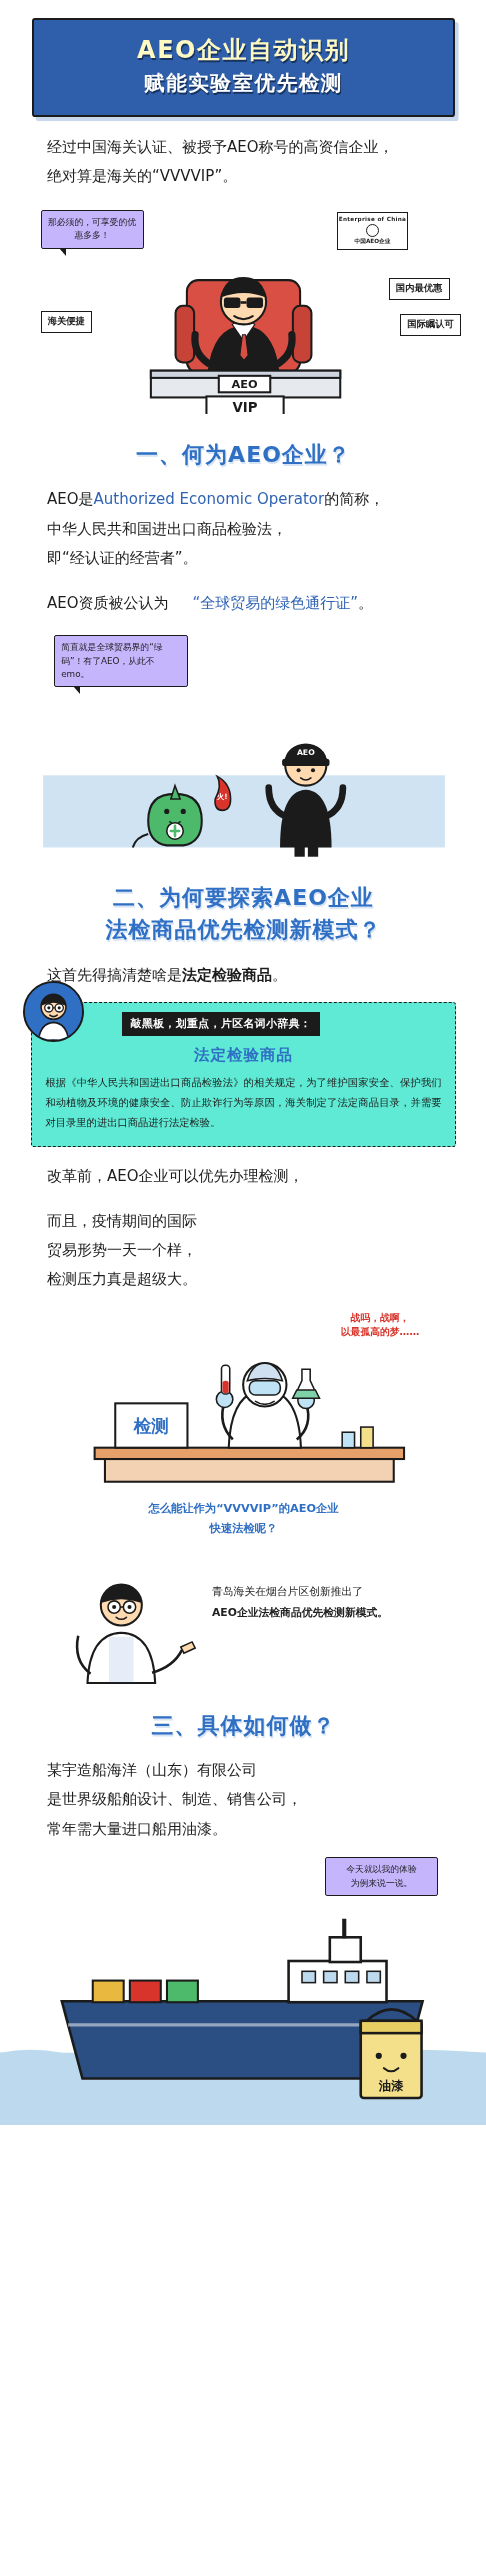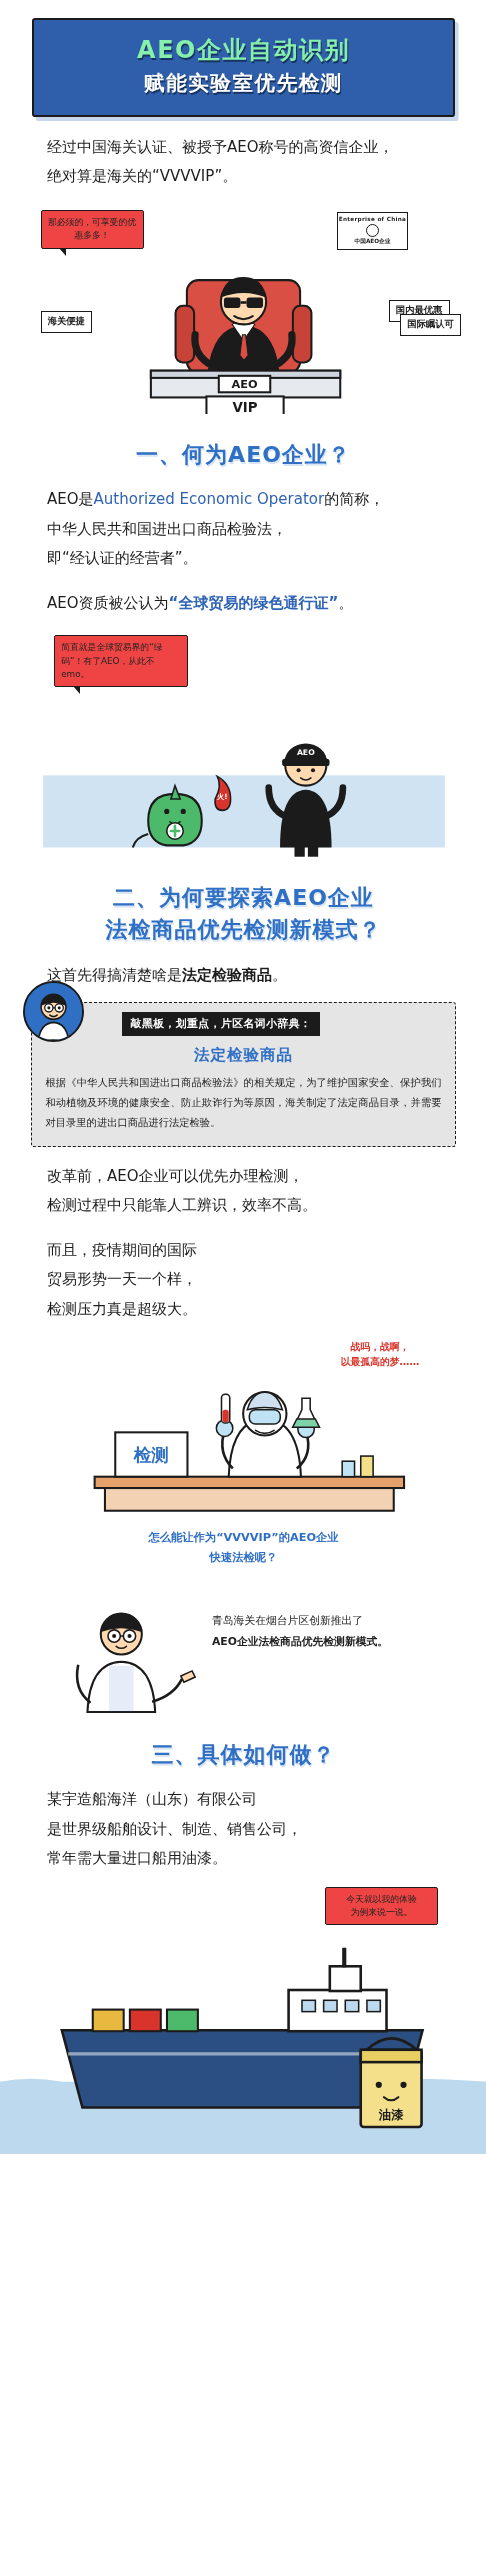--- a/index.html
+++ b/index.html
@@ -22,21 +22,21 @@
   .banner {
     margin: 17.5px 32px 0 32px;
     background: #2f5fab;
     border: 2.6px solid #1b1b1b;
     border-radius: 3.1px;
     padding: 15.5px 10.3px 17.5px 10.3px;
     text-align: center;
     box-shadow: 3.6px 4.1px 0 #c9d7ec;
   }
   .banner .line1 {
-    color: #86efac;
+    color: #fef9c3;
     font-size: 24px;
     font-weight: bold;
     letter-spacing: 1.5px;
     line-height: 1.25;
     text-shadow: 1px 1.5px 0 #16325e;
   }
   .banner .line2 {
     color: #ffffff;
     font-size: 20.6px;
     font-weight: bold;
@@ -49,42 +49,42 @@
   
   .para {
     margin: 15.5px 47px 0 47px;
     font-size: 15px;
     line-height: 1.95;
     color: #1d1d1d;
     text-align: left;
   }
   .blue { color: #2f63b4; }
   .bold { font-weight: bold; }
-  .u-blue { color:#2f63b4; font-weight:bold; }
+  .u-blue { color:#2f63b4; font-weight:normal;margin-left:24px; }
 
   
   .section-title {
     margin: 29px 0 5.2px 0;
     text-align: center;
     color: #2f6fc4;
     font-size: 22px;
     font-weight: bold;
     letter-spacing: 1px;
     text-shadow: 1px 1.5px 0 #d7e4f4;
   }
   .section-title.two-line { line-height: 1.45; }
 
   
   .panel {
     position: relative;
     margin: 13.4px auto 0 auto;
   }
   .bubble {
     position: absolute;
-    background: #ef4444;
+    background: #c4b5fd;
     border: 1.5px solid #1b1b1b;
     border-radius: 2.1px;
     font-size: 8.8px;
     line-height: 1.5;
     padding: 5.2px 6.2px;
     text-align: center;
     z-index: 6;
   }
   .bubble:after {
     content:"";
@@ -108,21 +108,21 @@
     white-space:nowrap;
   }
 
   
   .dashed-box {
     margin: 11.3px 31px 0 31px;
     border: 1.5px dashed #1b1b1b;
     border-radius: 3.1px;
     padding: 9.3px 13.4px 13.4px 13.4px;
     position: relative;
-    background:#e5e5e5;
+    background:#5eead4;
   }
   .dashed-box .hdr {
     background:#1b1b1b;
     color:#ffffff;
     display:inline-block;
     font-size:10.8px;
     font-weight:bold;
     padding:4.6px 8.2px;
     margin-left:77px;
     letter-spacing:0.5px;
@@ -193,21 +193,21 @@
   <div class="panel" style="width:443px;height:206px;">
 
     <div class="bubble tail-br" style="left:18.5px;top:5.2px;width:103px;">
       <span>那必须的，可享受的优惠多多！</span>
     </div>
 
     <div class="tag" style="left:18.5px;top:106px;">
       <span>海关便捷</span>
     </div>
 
-    <div class="tag" style="right:15.5px;top:95px;">
+    <div class="tag" style="right:15.5px;top:73px;">
       <span>国内最优惠</span>
     </div>
 
     <div class="tag" style="right:4px;top:109px;">
       <span>国际瞩认可</span>
     </div>
 
     <div style="position:absolute;right:57px;top:7.2px;width:71px;height:38px;background:#fff;border:1.5px solid #1b1b1b;z-index:6;text-align:center;padding-top:3.1px;">
       <div style="font-size:5.7px;font-weight:bold;letter-spacing:0.3px;">Enterprise of China</div>
       <div style="width:13.4px;height:13.4px;border:1px solid #1b1b1b;border-radius:50%;margin:1.5px auto 1px auto;"></div>
@@ -330,21 +330,20 @@
         <path d="M26 110 q4 -32 29 -34 q25 2 29 34 z" fill="#ffffff" stroke="#1b1b1b" stroke-width="3"></path>
       </svg>
     </div>
     <div class="hdr">敲黑板，划重点，片区名词小辞典：</div>
     <div class="kw">法定检验商品</div>
     <div class="body">根据《中华人民共和国进出口商品检验法》的相关规定，为了维护国家安全、保护我们和动植物及环境的健康安全、防止欺诈行为等原因，海关制定了法定商品目录，并需要对目录里的进出口商品进行法定检验。</div>
   </div>
 
   <div class="para">
     <div>改革前，AEO企业可以优先办理检测，</div>
-    <div>检测过程中只能靠人工辨识，效率不高。</div>
   </div>
 
   <div class="para">
     <div>而且，疫情期间的国际</div>
     <div>贸易形势一天一个样，</div>
     <div>检测压力真是超级大。</div>
   </div>
 
   <div class="panel" style="width:443px;height:170px;">
     <div class="red-note" style="position:absolute;right:36px;top:3.1px;width:98px;">

